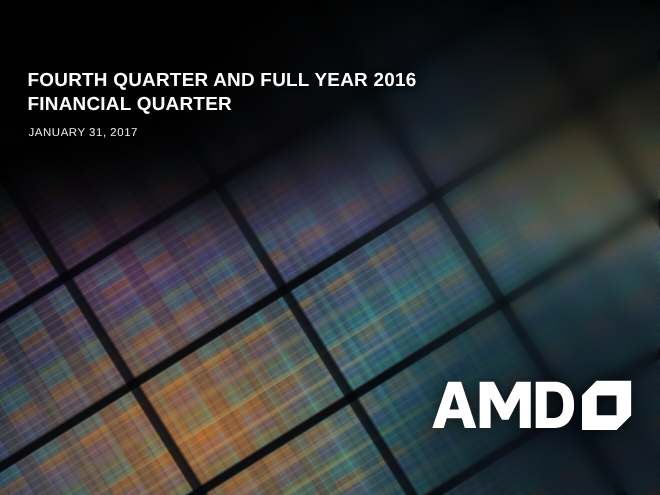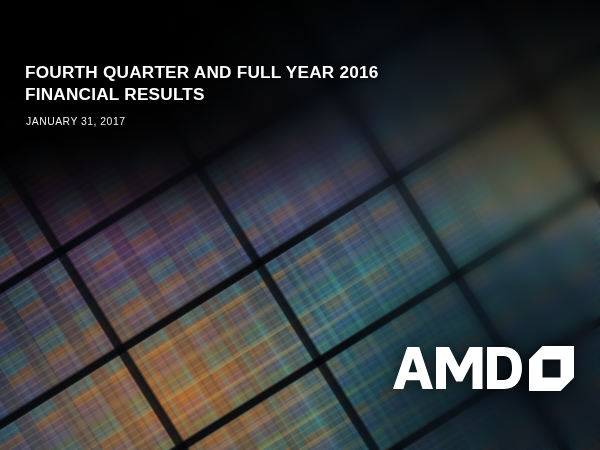--- a/index.html
+++ b/index.html
@@ -202,21 +202,21 @@
   <div class="bg-layer" id="bg-speckle"></div>
   <div class="bg-layer" id="bg-streets"></div>
   <div class="bg-layer" id="bg-blurtop"></div>
   <div class="bg-layer" id="bg-blurright"></div>
   <div class="bg-layer" id="bg-titlescrim"></div>
   <div class="bg-layer" id="bg-logoscrim"></div>
   <div class="bg-layer" id="bg-vignette"></div>
 
   <div id="title-block">
     <div class="title-line">FOURTH QUARTER AND FULL YEAR 2016</div>
-    <div class="title-line">FINANCIAL RESULTS</div>
+    <div class="title-line">FINANCIAL QUARTER</div>
   </div>
 
   <div id="slide-date">JANUARY 31, 2017</div>
 
   <div id="amd-logo">
 
     <svg id="amd-wordmark" width="134" height="46" viewBox="0 0 268 92" aria-hidden="true">
 
       <path fill="#ffffff" d="M38.5 4 L62.5 4 L90 88 L69 88 L63.6 70.5 L36.2 70.5 L30.8 88 L10 88 Z
                               M50 26 L41.3 54.5 L58.6 54.5 Z"></path>

